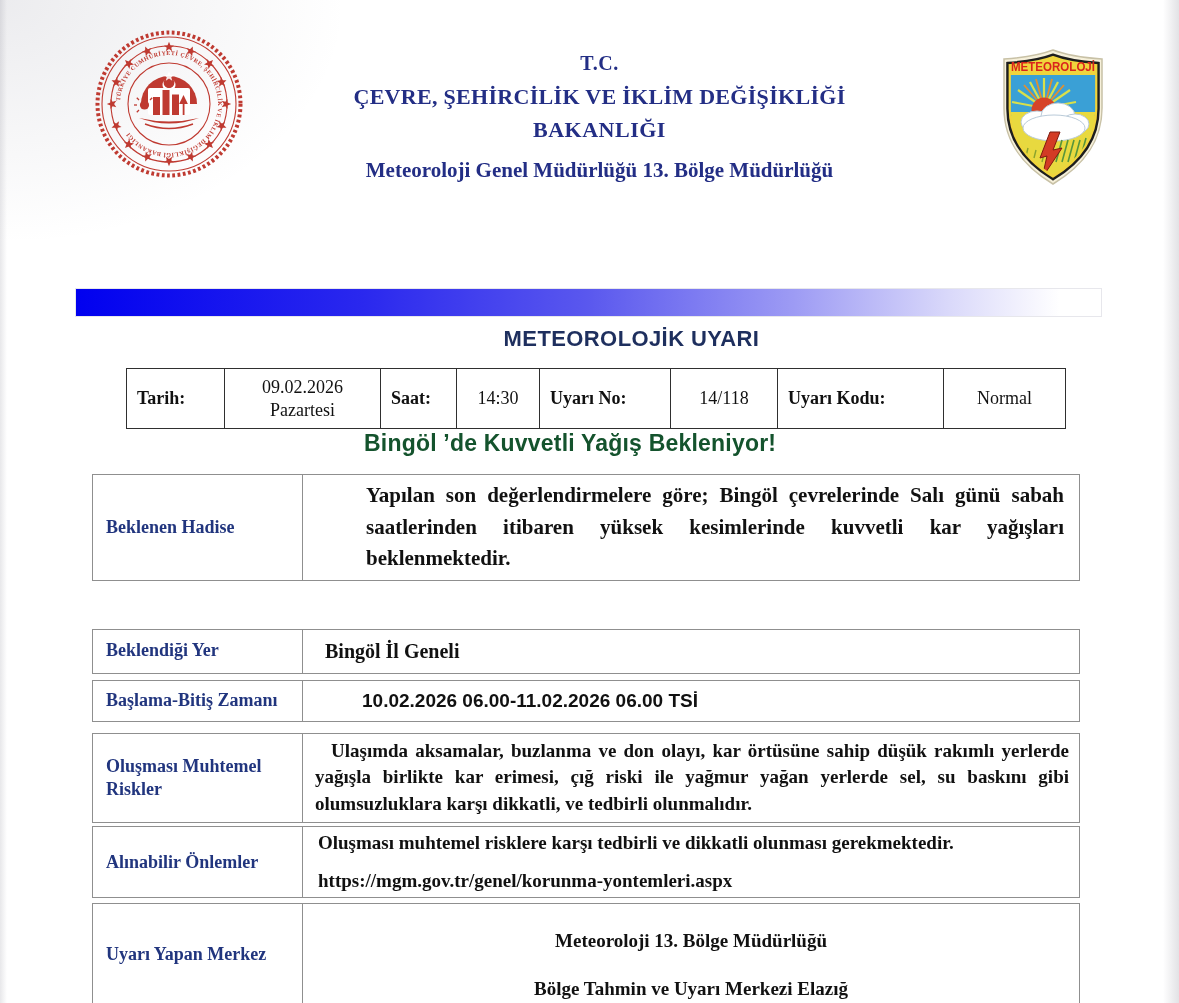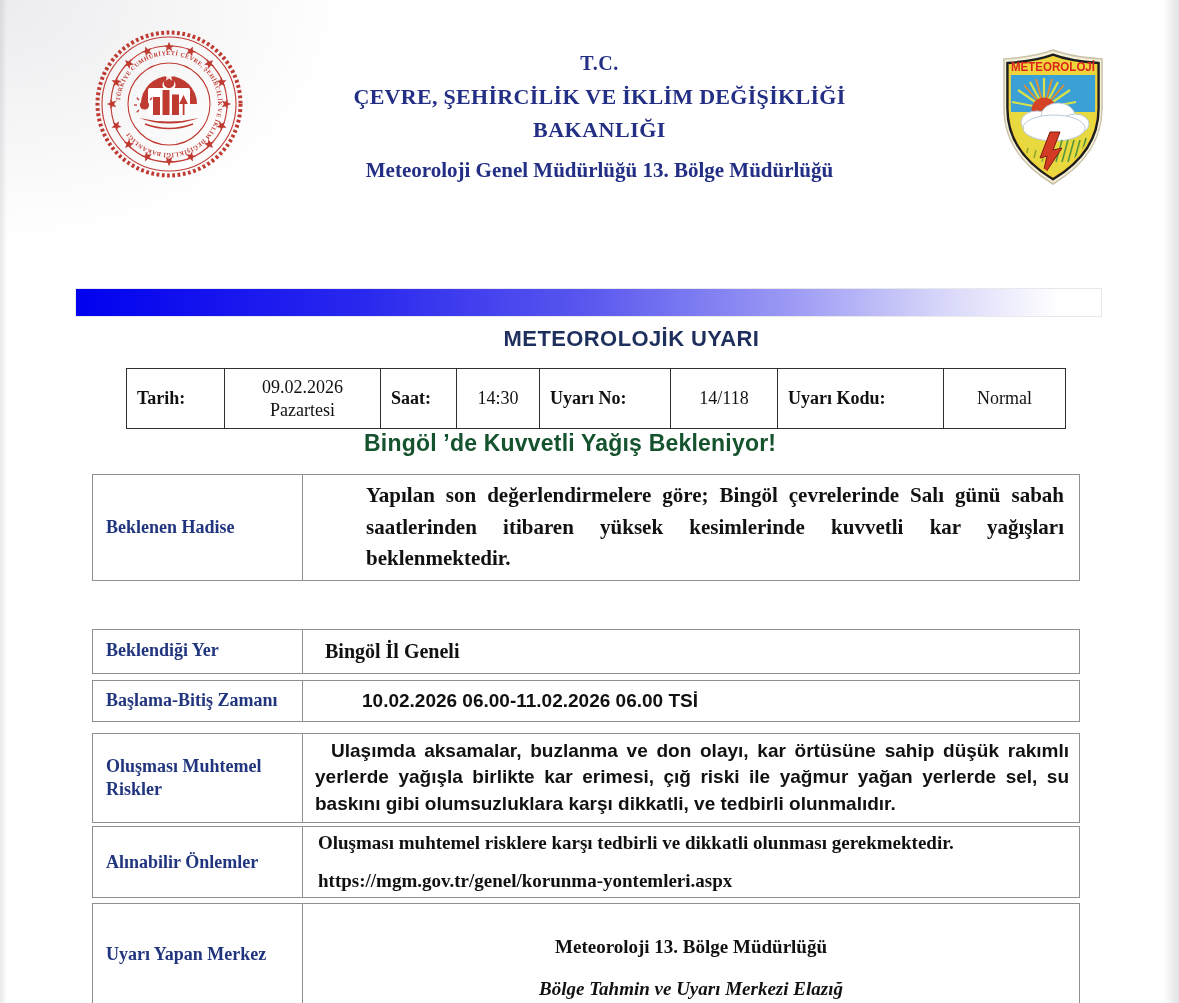--- a/index.html
+++ b/index.html
@@ -61,26 +61,26 @@
   .r3 { min-height:42px;  margin-bottom:11px;gap:44px; }
   .r4 { min-height:44px;  margin-bottom:4px; }
   .r5 { min-height:87px;  margin-bottom:3px; }
   .r6 { min-height:64px;  margin-bottom:5px; }
   .r7 { min-height:103px; }
 
   .r1 .d-value { font-size:21px; line-height:1.5;  text-align:justify; }
   .r2 .d-value { font-size:20px; padding-left:22px;justify-content:center; }
   .r3 .d-value { font-family:"Liberation Sans", sans-serif; font-size:19px; }
   .r4 .d-value { font-size:20px; }
-  .r5 .d-value { font-family:Liberation Sans, sans-serif; font-size:19px;
+  .r5 .d-value { font-family:Liberation Serif, serif; font-size:19px;
                  line-height:1.42; text-align:justify; text-indent:16px; padding:4px 10px 4px 12px; }
   .r6 .d-value { font-size:19px; }
   .r6 .line-1  { margin-top:16px; }
   .r7 .d-value { font-size:19px; text-align:center;justify-content:flex-end; }
-  .r7 .line-1  { margin-top:20px;font-style:italic; }
+  .r7 .line-1  { margin-top:26px; }
 </style>
 </head>
 <body>
 
 <div class="page">
   <div class="corner-shade"></div>
   <div class="edge-left"></div>
   <div class="edge-right"></div>
 
   <svg class="seal" width="152" height="152" viewBox="0 0 152 152" xmlns="http://www.w3.org/2000/svg">

